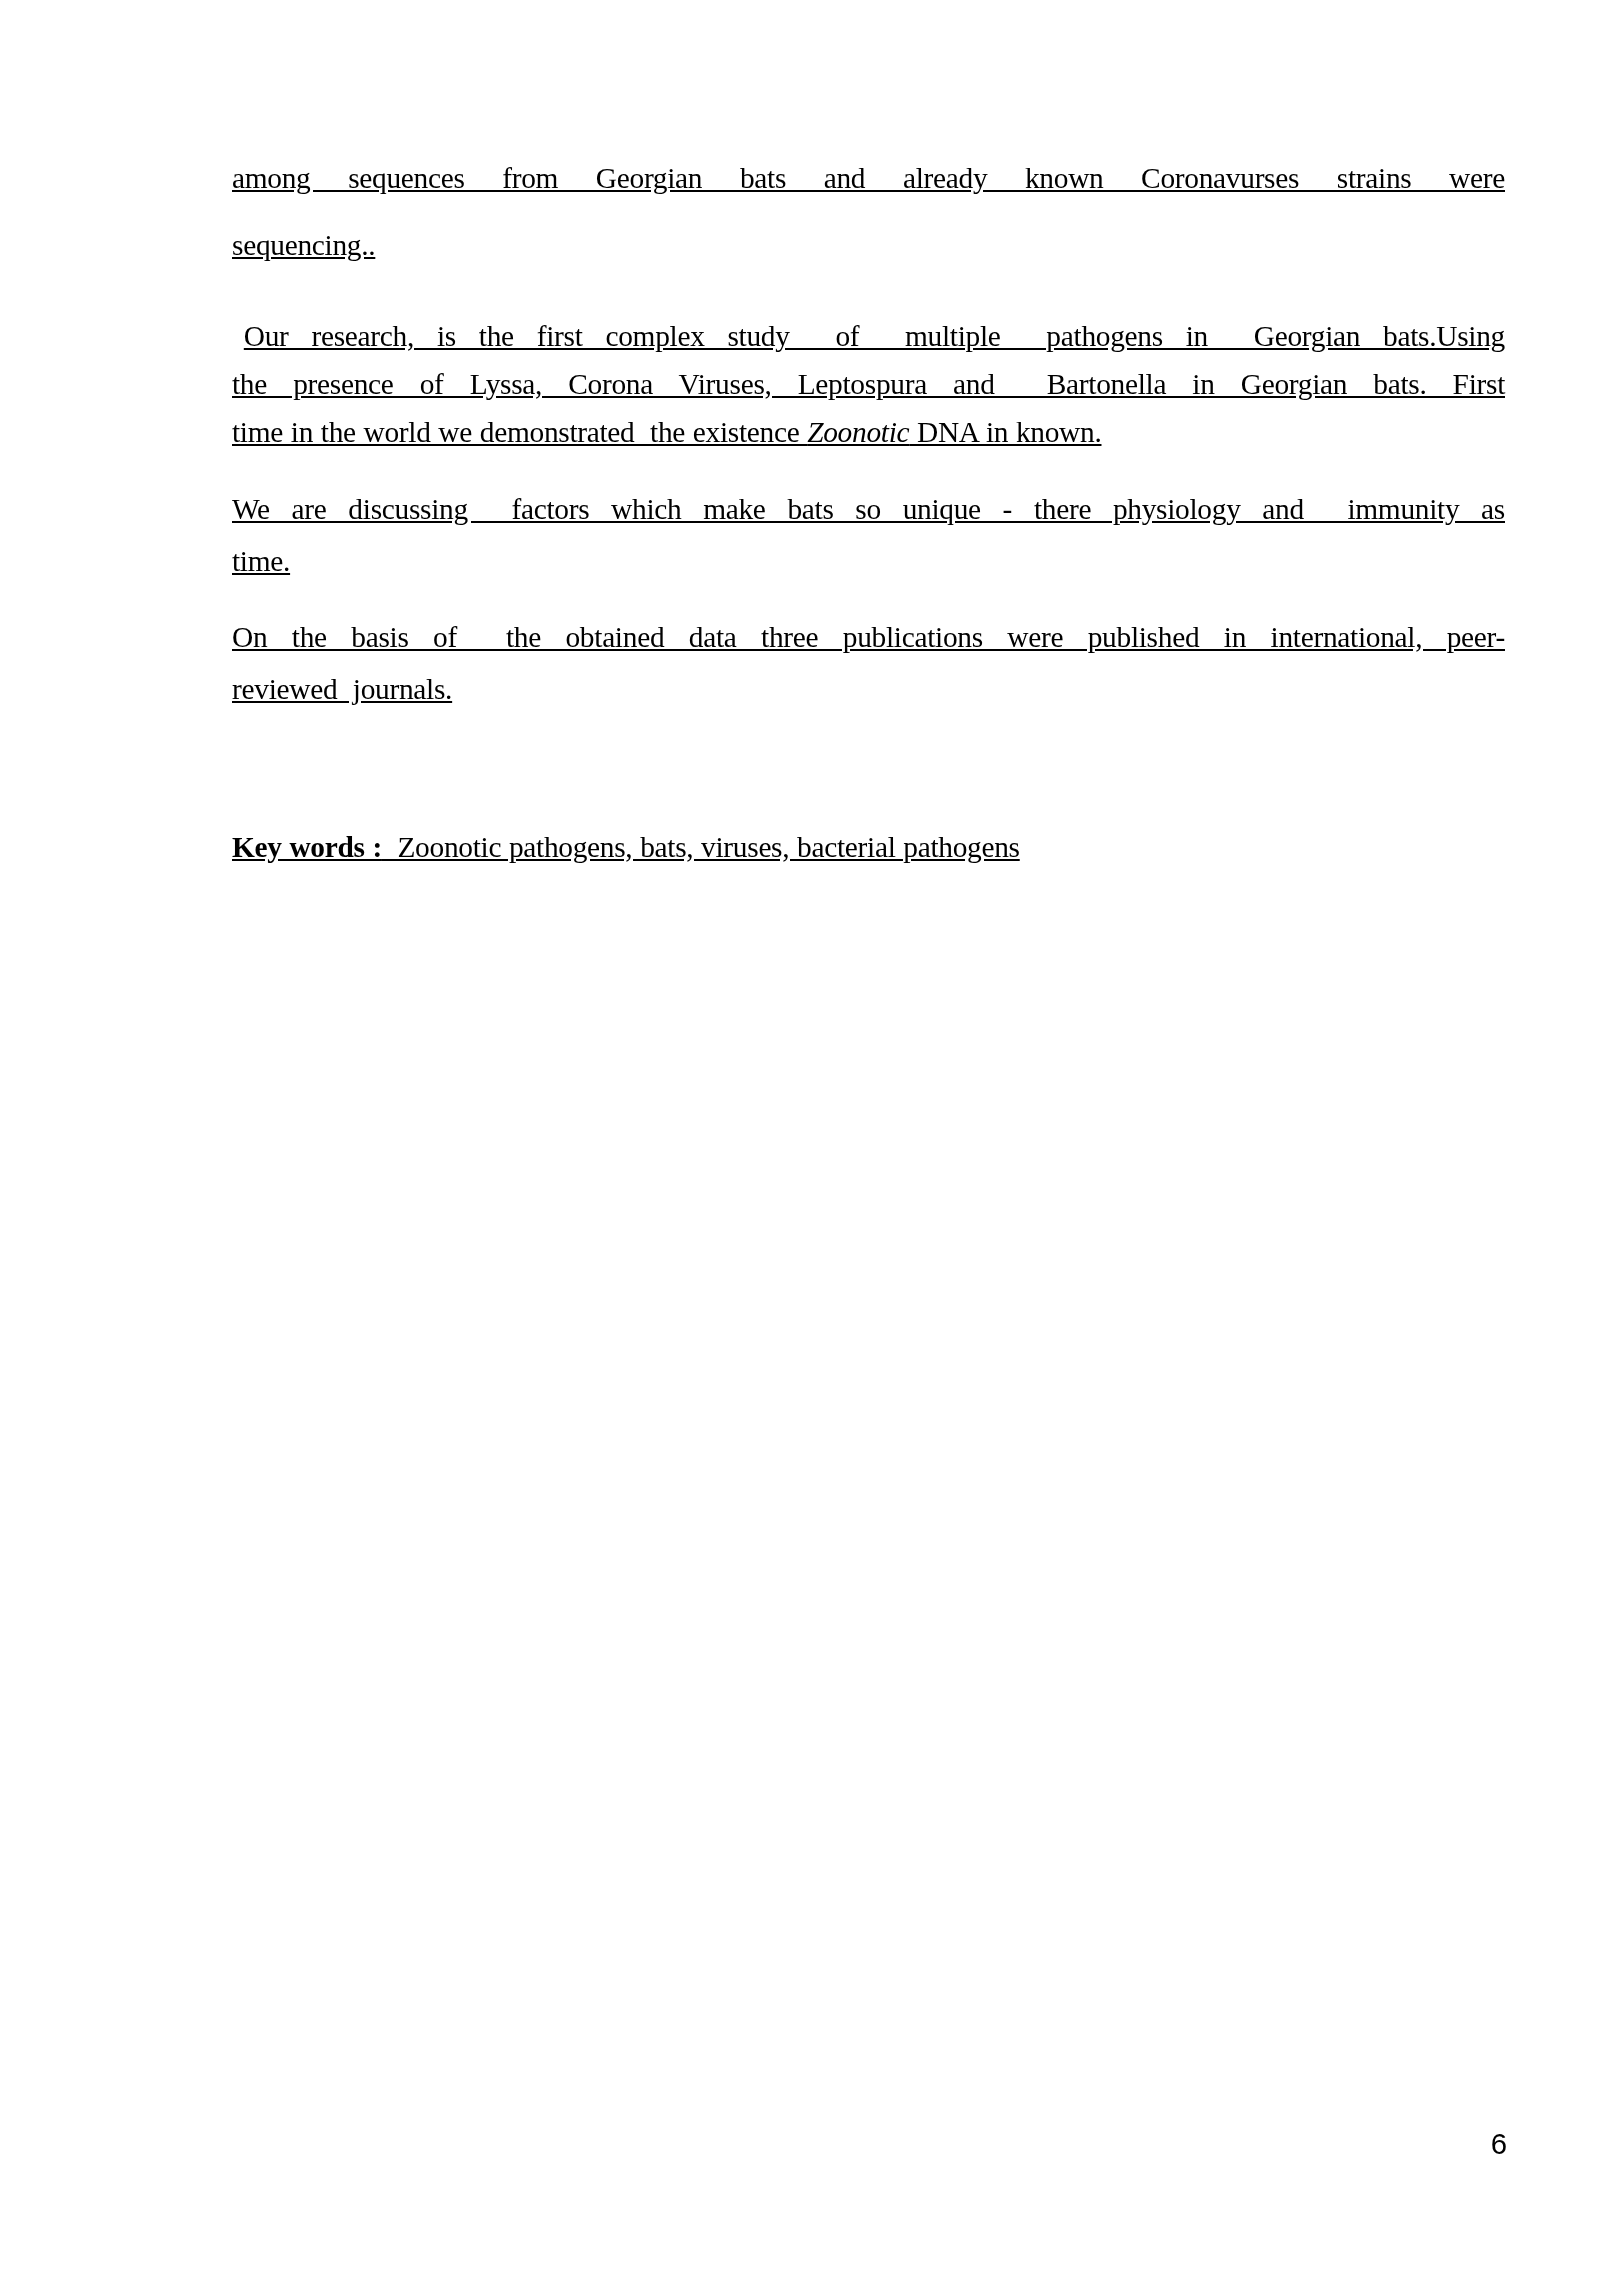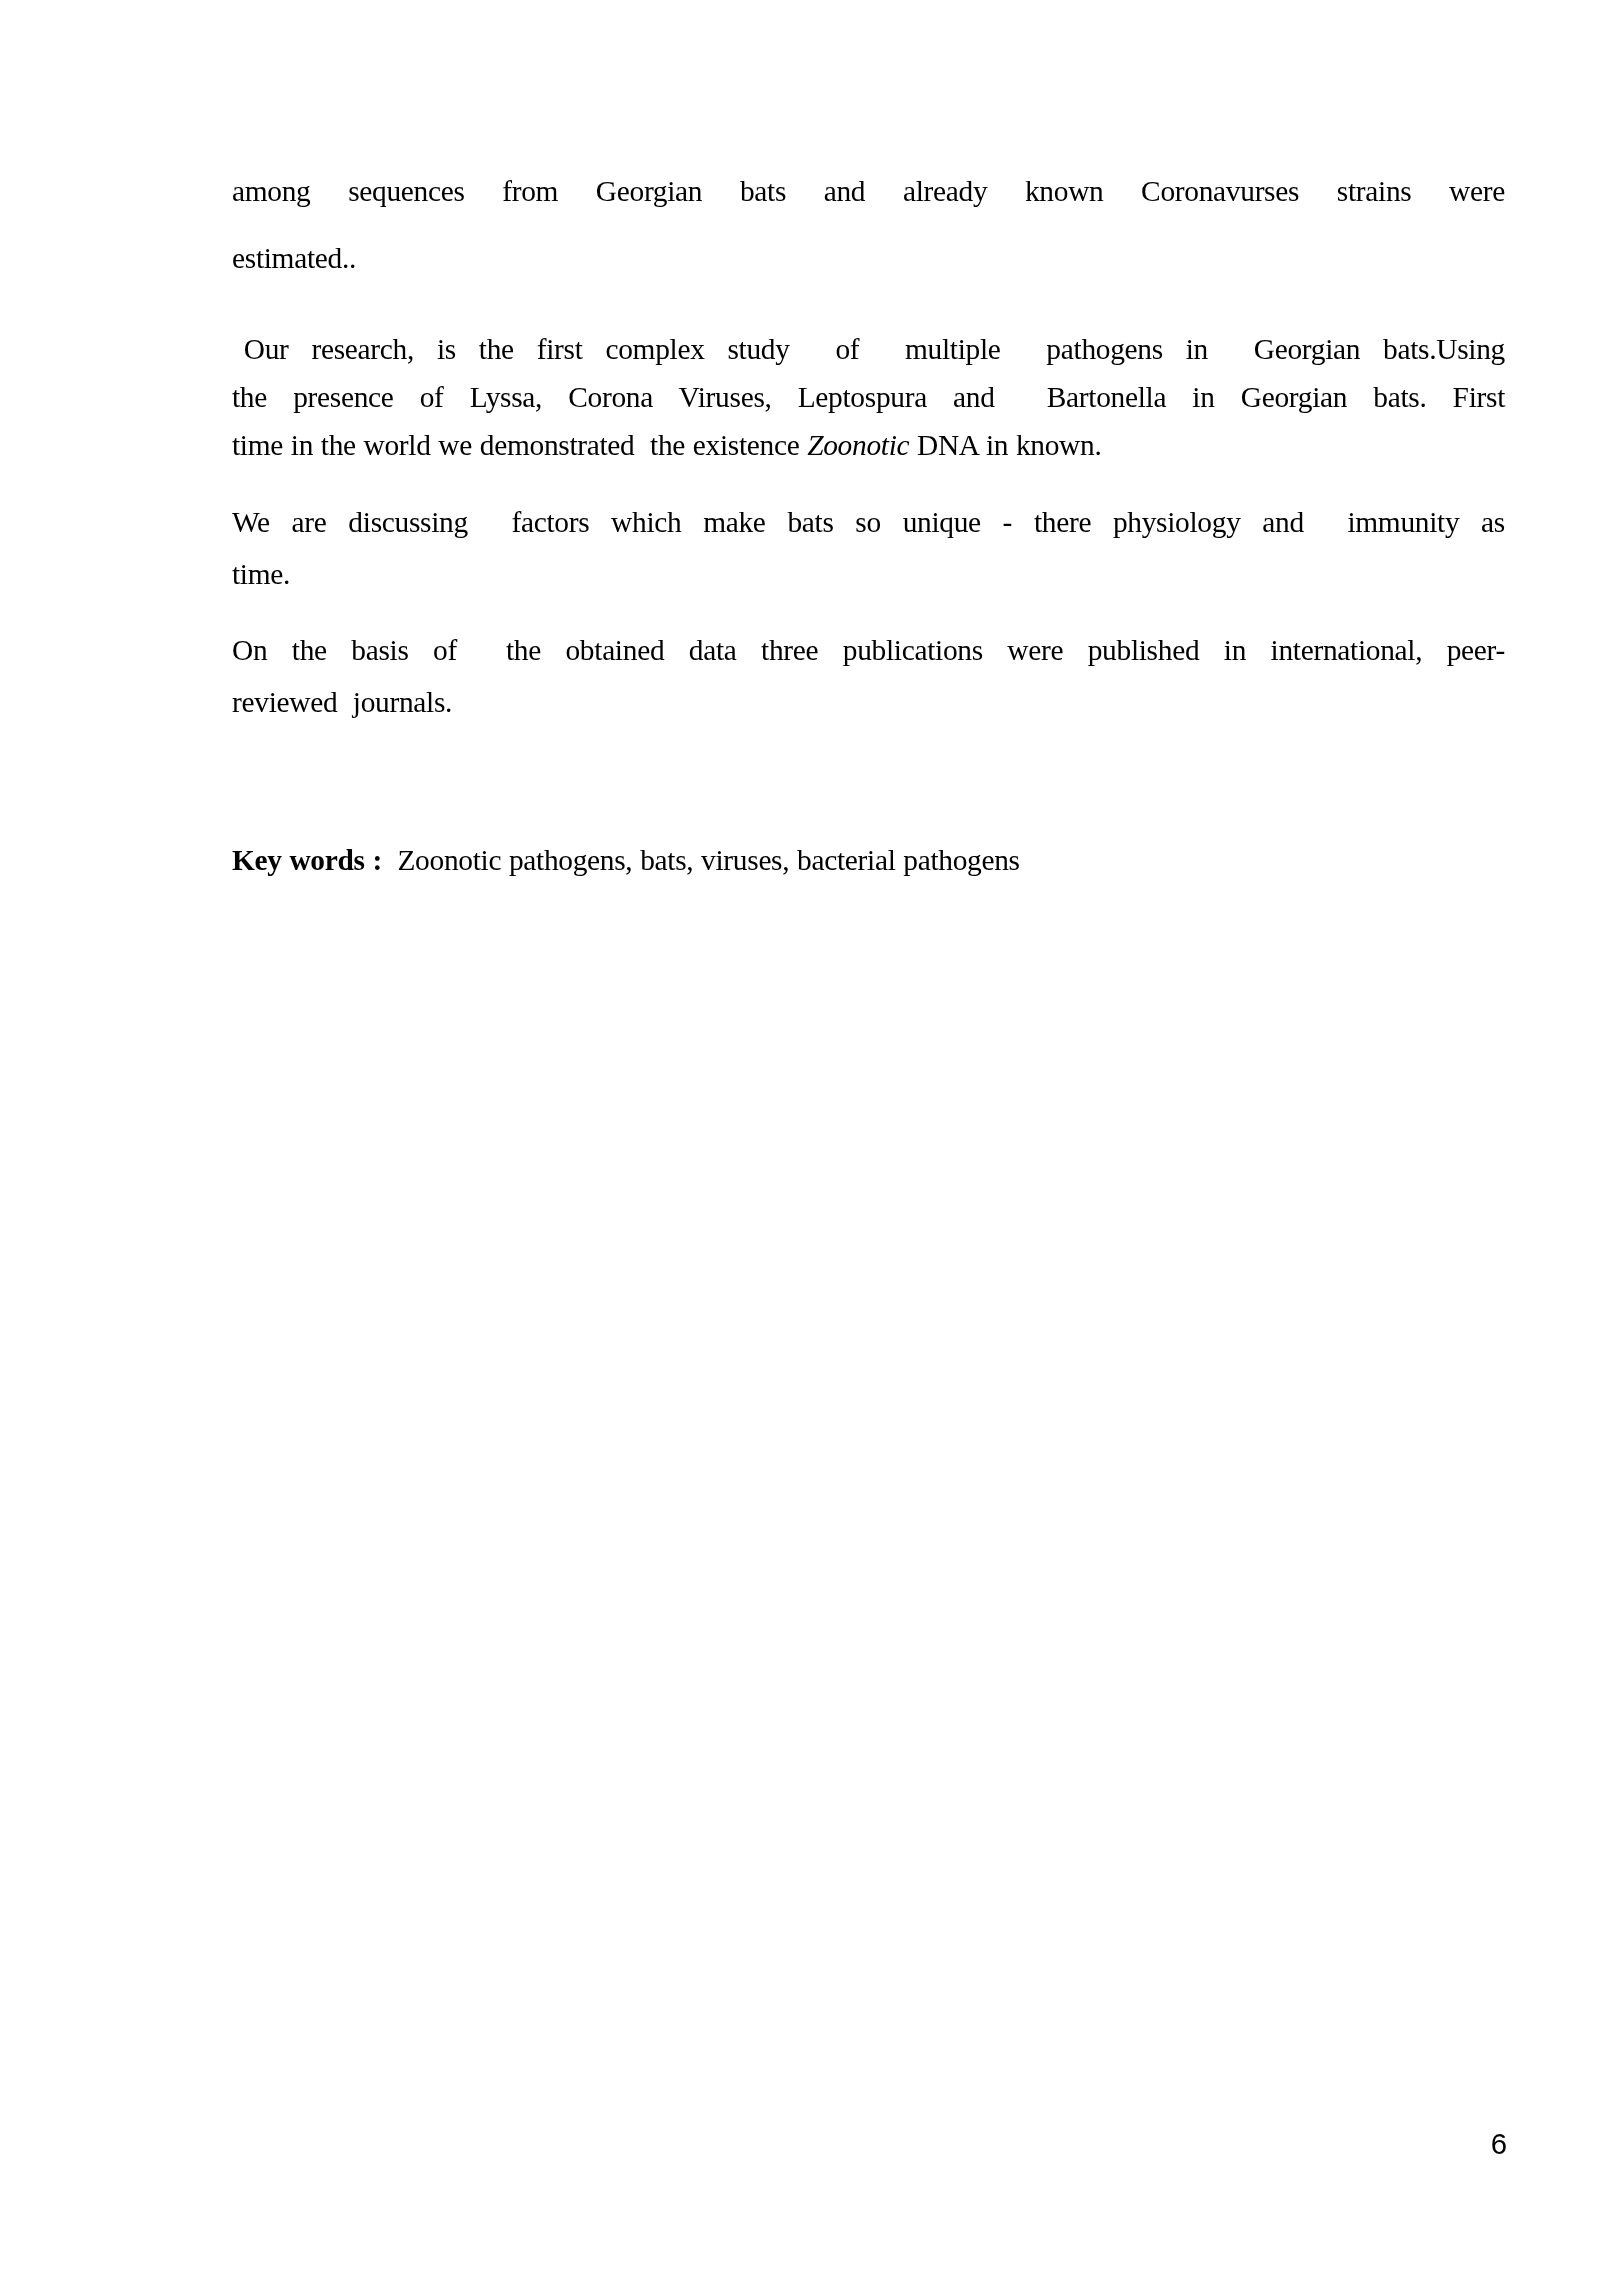--- a/index.html
+++ b/index.html
@@ -8,22 +8,23 @@
     width:1623px;
     height:2295px;
     background:#ffffff;
     color:#000000;
     font-family:"Liberation Serif", serif;
     overflow:hidden;
   }
   .content{
     position:absolute;
     left:232px;
-    top:13px;
+    top:0;
     width:1273px;
+    text-decoration:underline;
   }
   .para{
     font-size:29.4px;
     letter-spacing:-0.3px;
     word-spacing:0.7px;
   }
   .para-1{margin-top:145px;line-height:67px;}
   .para-2{margin-top:33px;line-height:48px;}
   .para-3{margin-top:27px;line-height:52px;}
   .para-4{margin-top:23.6px;line-height:52px;}
@@ -47,21 +48,21 @@
     color:#000000;
   }
 </style>
 </head>
 <body>
 
 <div class="page">
   <div class="content">
       <div class="para para-1">
         <div class="line just"><span>among sequences from Georgian bats and already known Coronavurses strains were</span></div>
-        <div class="line"><span>estimated..</span></div>
+        <div class="line"><span>sequencing..</span></div>
       </div>
       <div class="para para-2">
         <div class="line just" style="padding-left: 11.8px;"><span>Our research, is the first complex study&nbsp; of&nbsp; multiple&nbsp; pathogens in&nbsp; Georgian bats.Using</span></div>
         <div class="line just"><span>the presence of Lyssa, Corona Viruses, Leptospura and&nbsp; Bartonella in Georgian bats. First</span></div>
         <div class="line"><span>time in the world we demonstrated&nbsp; the existence </span><span class="i">Zoonotic</span><span> DNA in known.</span></div>
       </div>
       <div class="para para-3">
         <div class="line just"><span>We are discussing&nbsp; factors which make bats so unique - there physiology and&nbsp; immunity as</span></div>
         <div class="line"><span>time.</span></div>
       </div>

